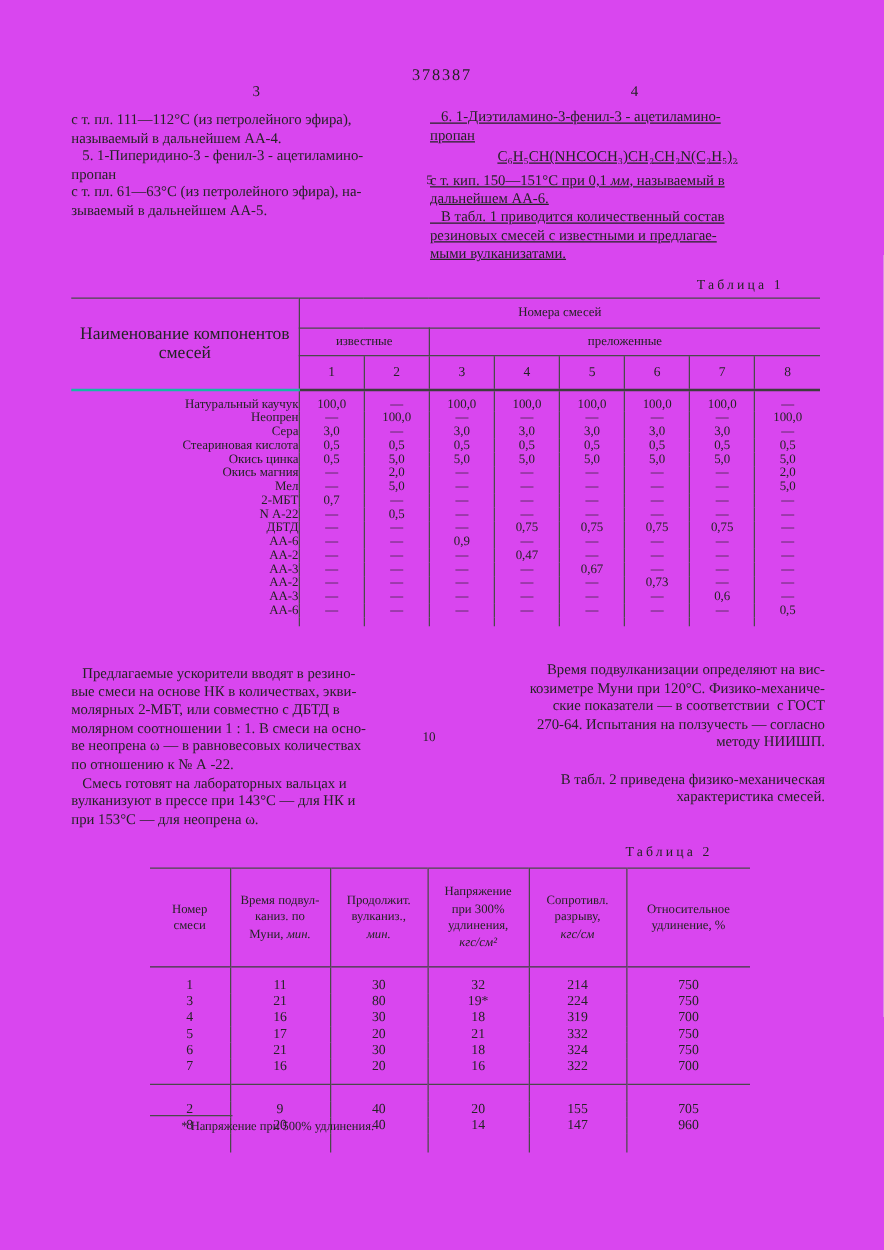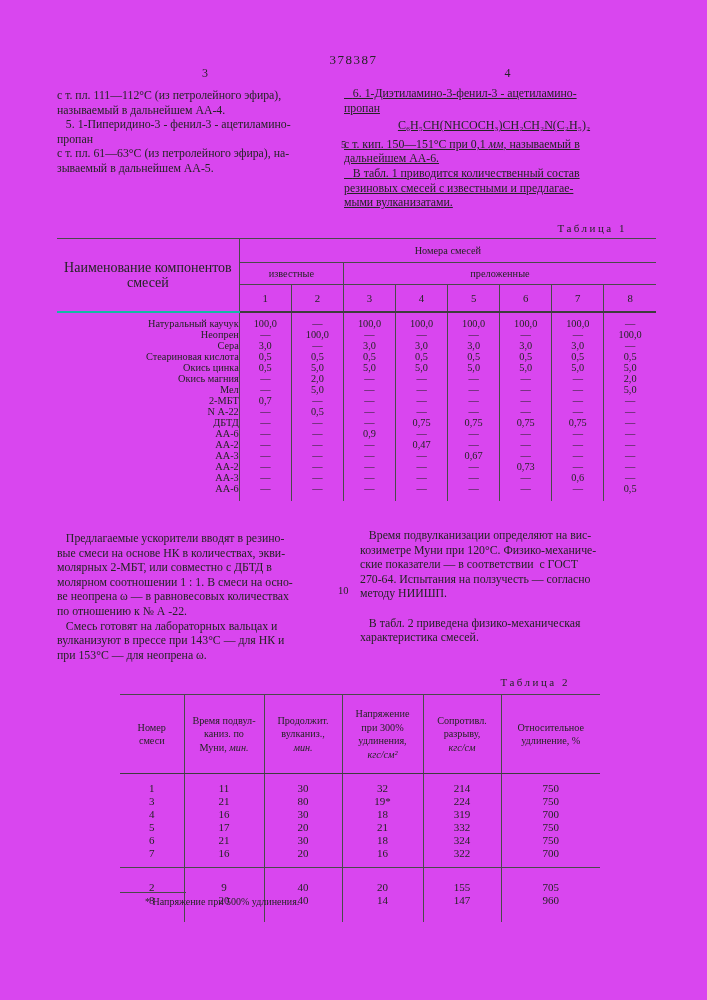--- a/index.html
+++ b/index.html
@@ -14,21 +14,21 @@
     text-align:center; font-size:13px; letter-spacing:1.5px;
   }
   .colnum{position:absolute; top:66px; font-size:12px; text-align:center;}
   .colnum-left{left:57px; width:296px;}
   .colnum-right{left:360px; width:295px;}
 
   .textblock{position:absolute; font-size:11.8px; line-height:14.6px; white-space:pre-wrap;}
   .tb-left-top{top:88px; left:57px; width:300px;}
   .tb-right-top{top:86px; left:344px; width:300px;text-decoration:underline;}
   .tb-left-mid{top:531px; left:57px; width:300px;}
-  .tb-right-mid{top:528px; left:360px; width:300px;}
+  .tb-right-mid{top:528px; left:360px; width:300px;text-align:right;}
   .formula{text-align:center; font-size:12px; margin:3px 0 4px 0; white-space:normal;}
 
   .marginnum{position:absolute; font-size:10.5px;}
   .mn5{top:139px; left:341px;}
   .mn10{top:585px; left:338px;}
 
   .tbl-caption{position:absolute; letter-spacing:2.5px; font-size:11px; text-align:right;}
   .cap1{top:222px; left:57px; width:570px;}
   .cap2{top:676px; left:120px; width:450px;}
 

